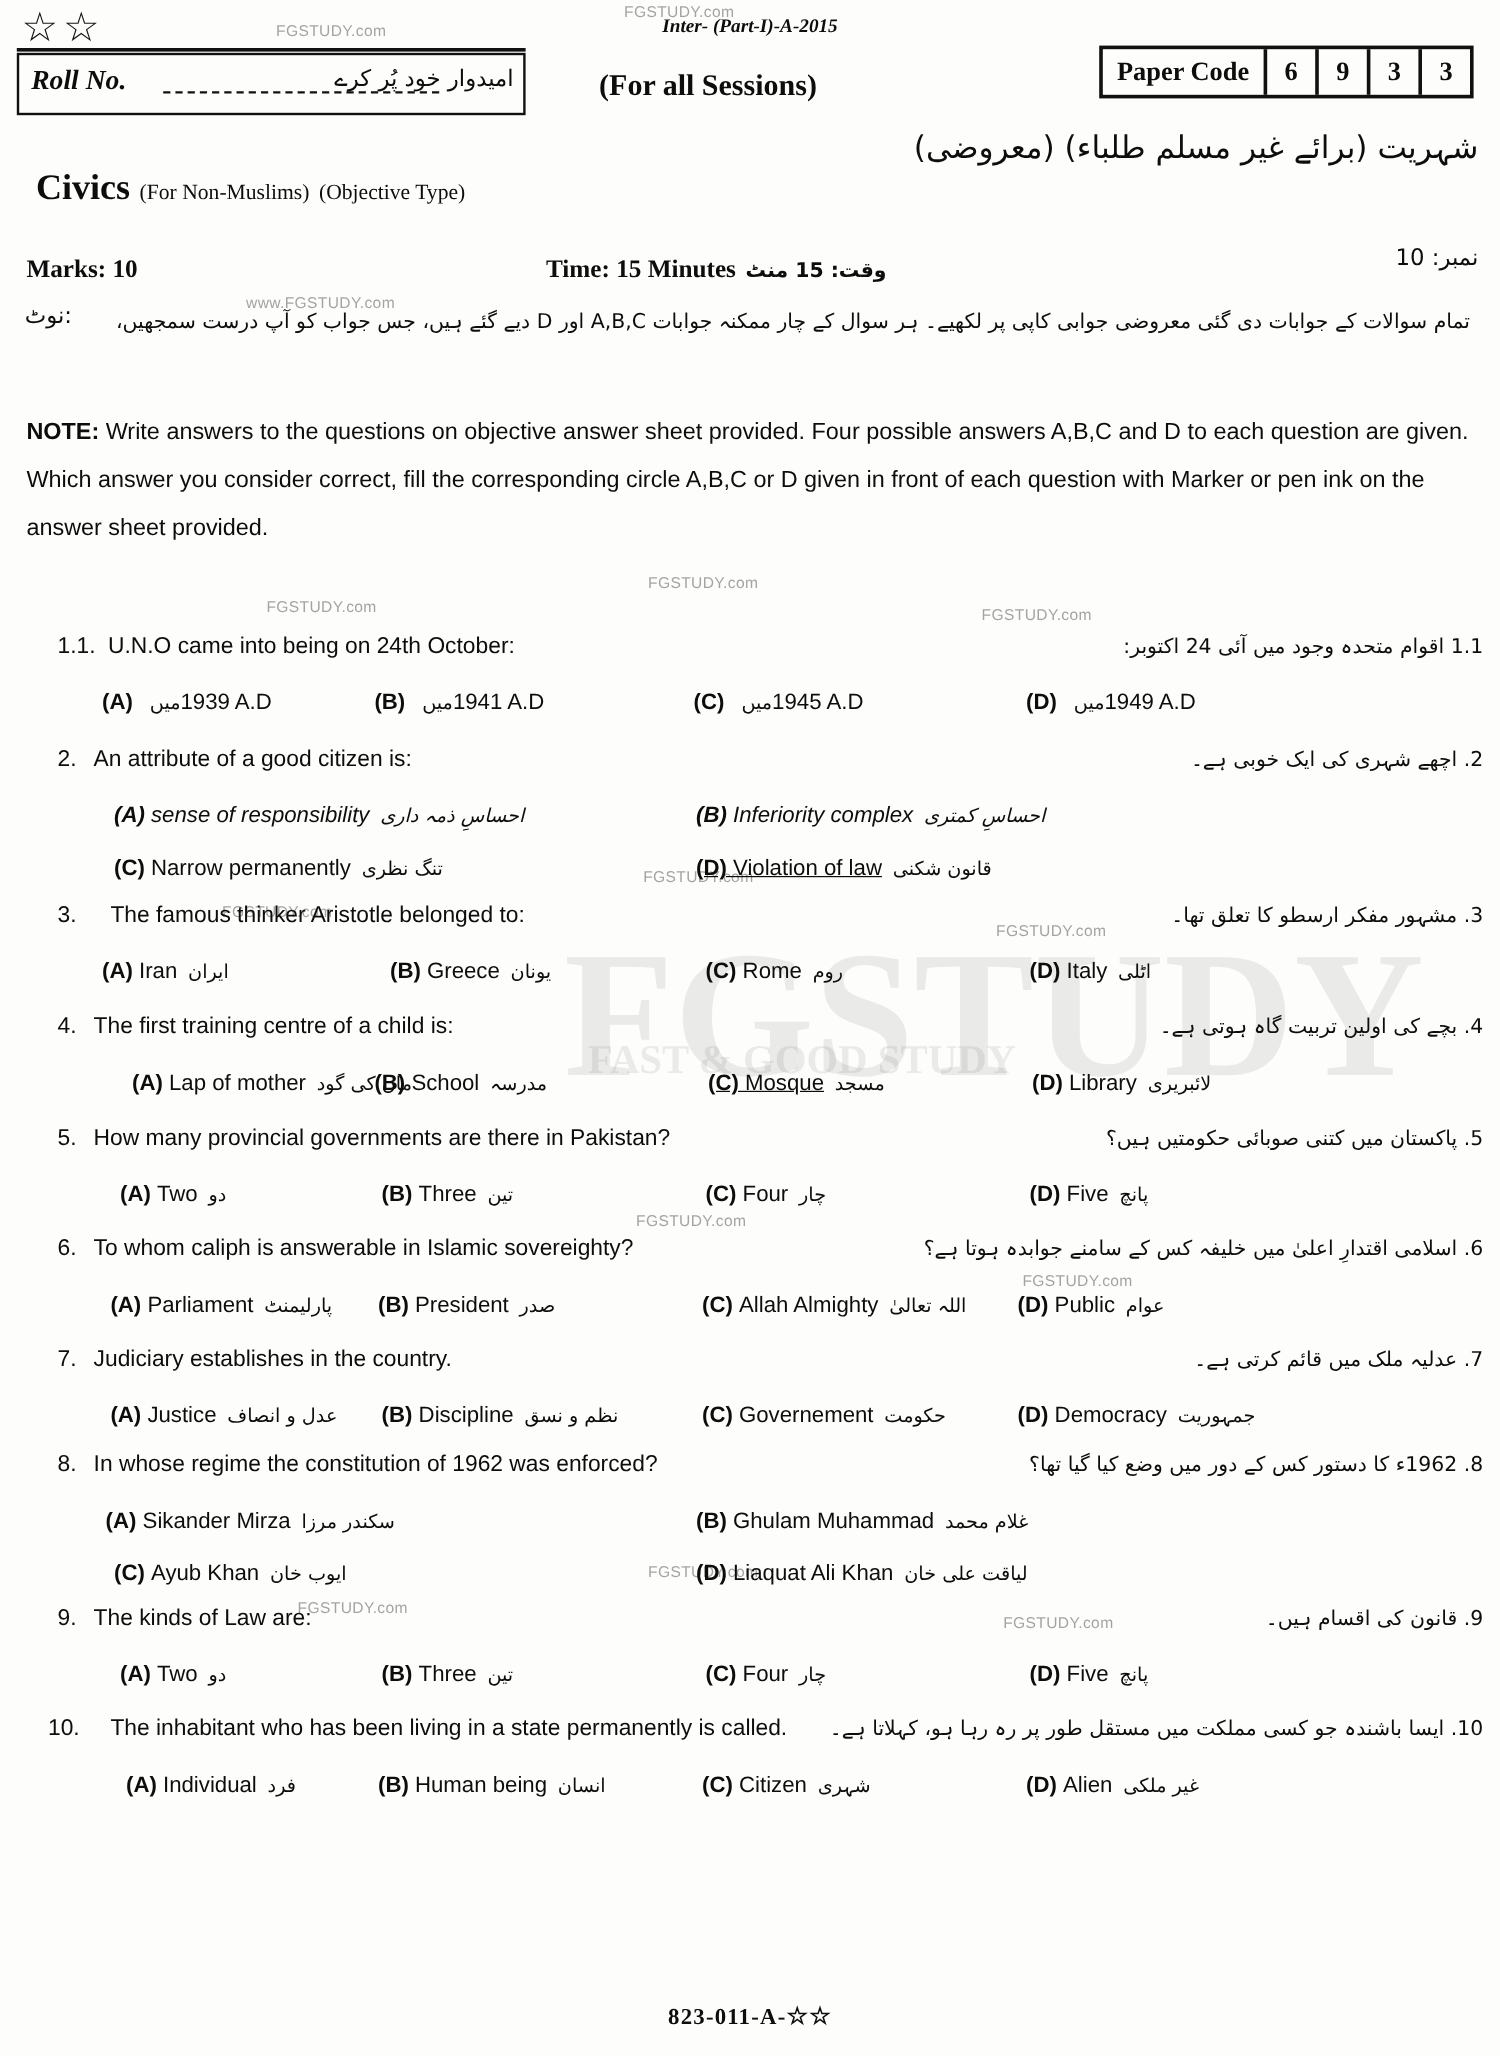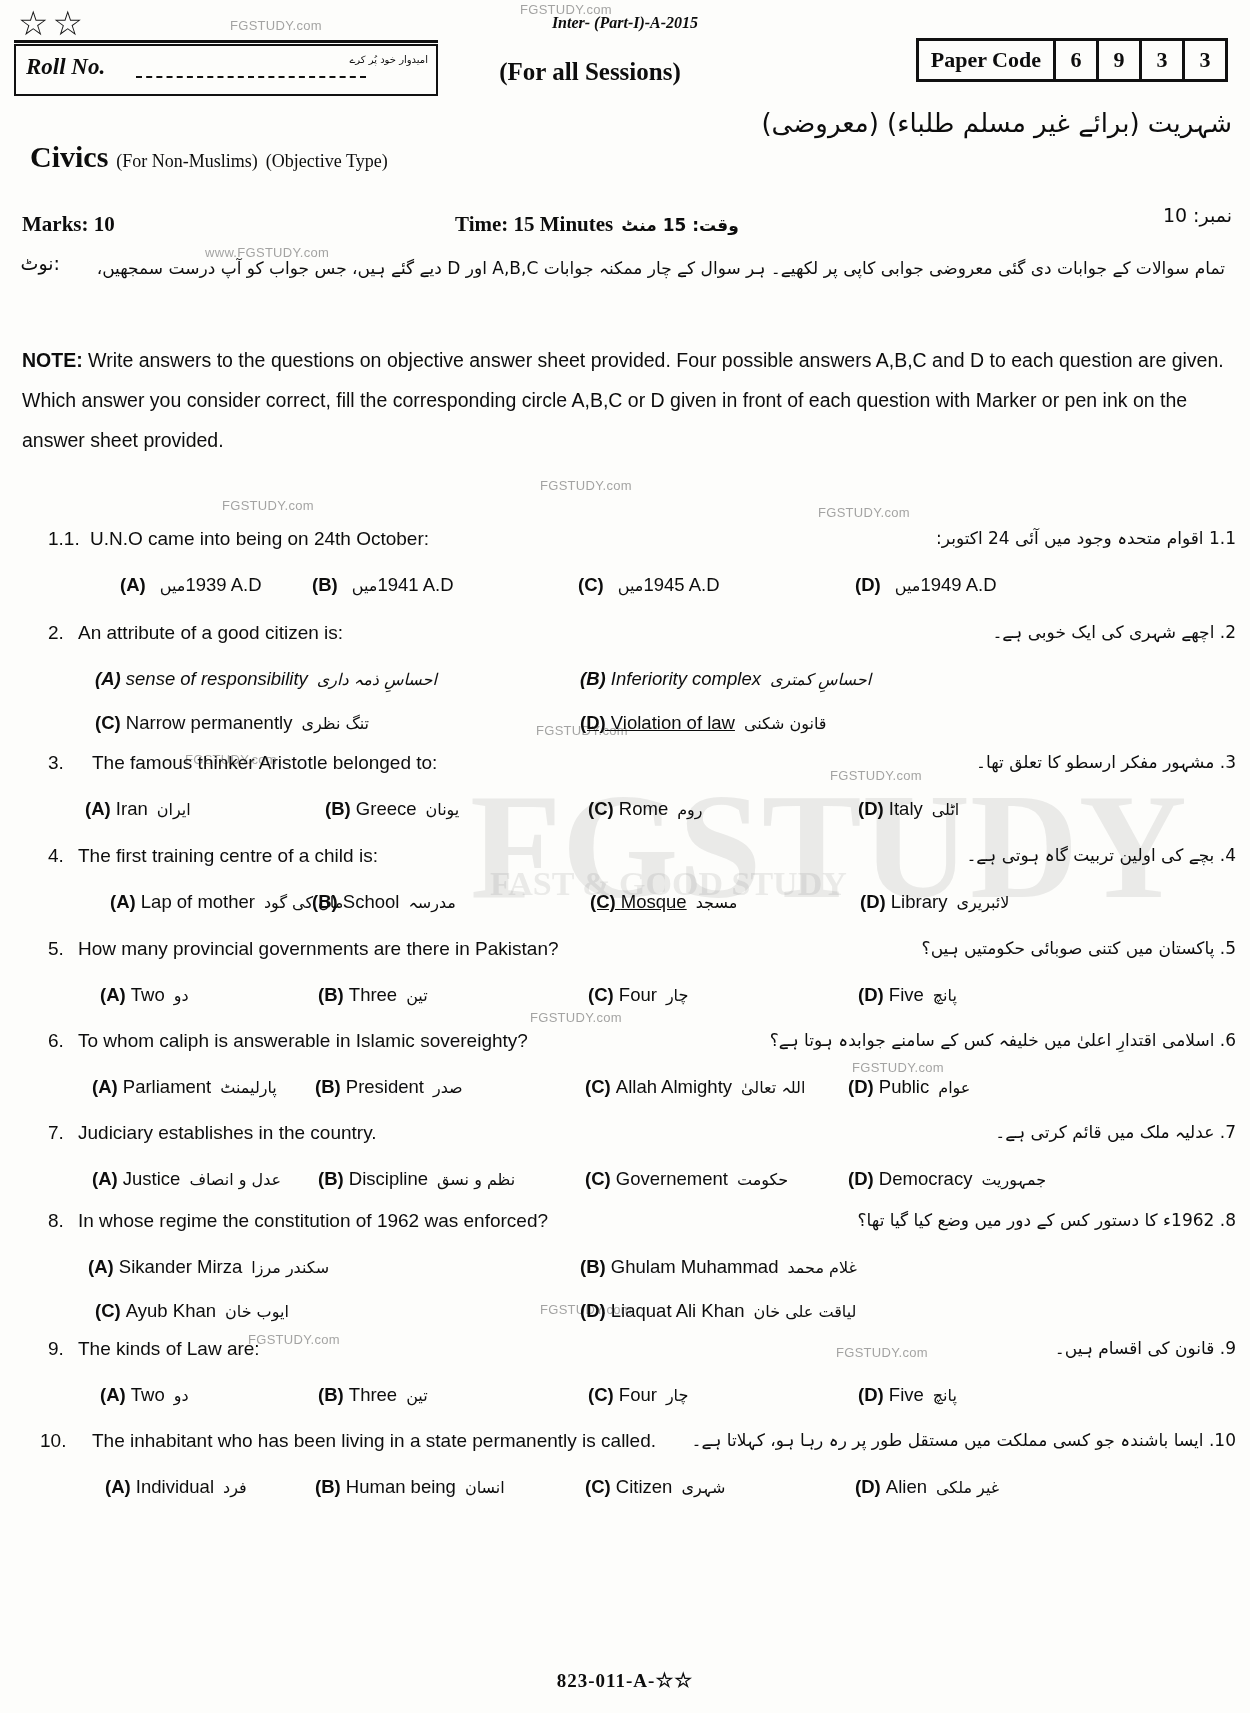--- a/index.html
+++ b/index.html
@@ -64,21 +64,21 @@
   }
   .rollbox .rollline {
     position: absolute;
     left: 120px; top: 30px;
     width: 230px;
     border-bottom: 2px dashed #111;
   }
   .rollbox .rollurdu {
     position: absolute;
     right: 8px; top: 8px;
-    font-size: 10px;
+    font-size: 19px;
     direction: rtl;
     font-family: "DejaVu Sans", sans-serif;
   }
   .topbar-line {
     position: absolute;
     left: 14px; top: 40px;
     width: 424px; height: 3px;
     background: #111;
   }
 
@@ -319,21 +319,21 @@
   <div class="note-en"><b>NOTE:</b><span> Write answers to the questions on objective answer sheet provided. Four possible answers A,B,C and D to each question are given. Which answer you consider correct, fill the corresponding circle A,B,C or D given in front of each question with Marker or pen ink on the answer sheet provided.</span></div>
 
   <div id="questions-root">
       <div class="q" style="top: 528px;">
         <div class="q-head">
           <span class="q-num" style="left: 48px;">1.1.</span>
           <span class="q-text" style="left: 90px;">U.N.O came into being on 24th October:</span>
           <span class="q-urdu">1.1 اقوام متحدہ وجود میں آئی 24 اکتوبر:</span>
         </div>
         <div class="opt-row" style="margin-top: 16px;">
-          <span class="opt" style="left: 85px; margin-left: 35px;"><span class="lbl">(A) </span><span class="ur">میں</span><span>1939 A.D</span></span>
+          <span class="opt" style="left: 85px;"><span class="lbl">(A) </span><span class="ur">میں</span><span>1939 A.D</span></span>
           <span class="opt" style="left: 312px;"><span class="lbl">(B) </span><span class="ur">میں</span><span>1941 A.D</span></span>
           <span class="opt" style="left: 578px;"><span class="lbl">(C) </span><span class="ur">میں</span><span>1945 A.D</span></span>
           <span class="opt" style="left: 855px;"><span class="lbl">(D) </span><span class="ur">میں</span><span>1949 A.D</span></span>
         </div>
       </div>
       <div class="q" style="top: 622px;">
         <div class="q-head">
           <span class="q-num" style="left: 48px;">2.</span>
           <span class="q-text" style="left: 78px;">An attribute of a good citizen is:</span>
           <span class="q-urdu">2. اچھے شہری کی ایک خوبی ہے۔</span>

